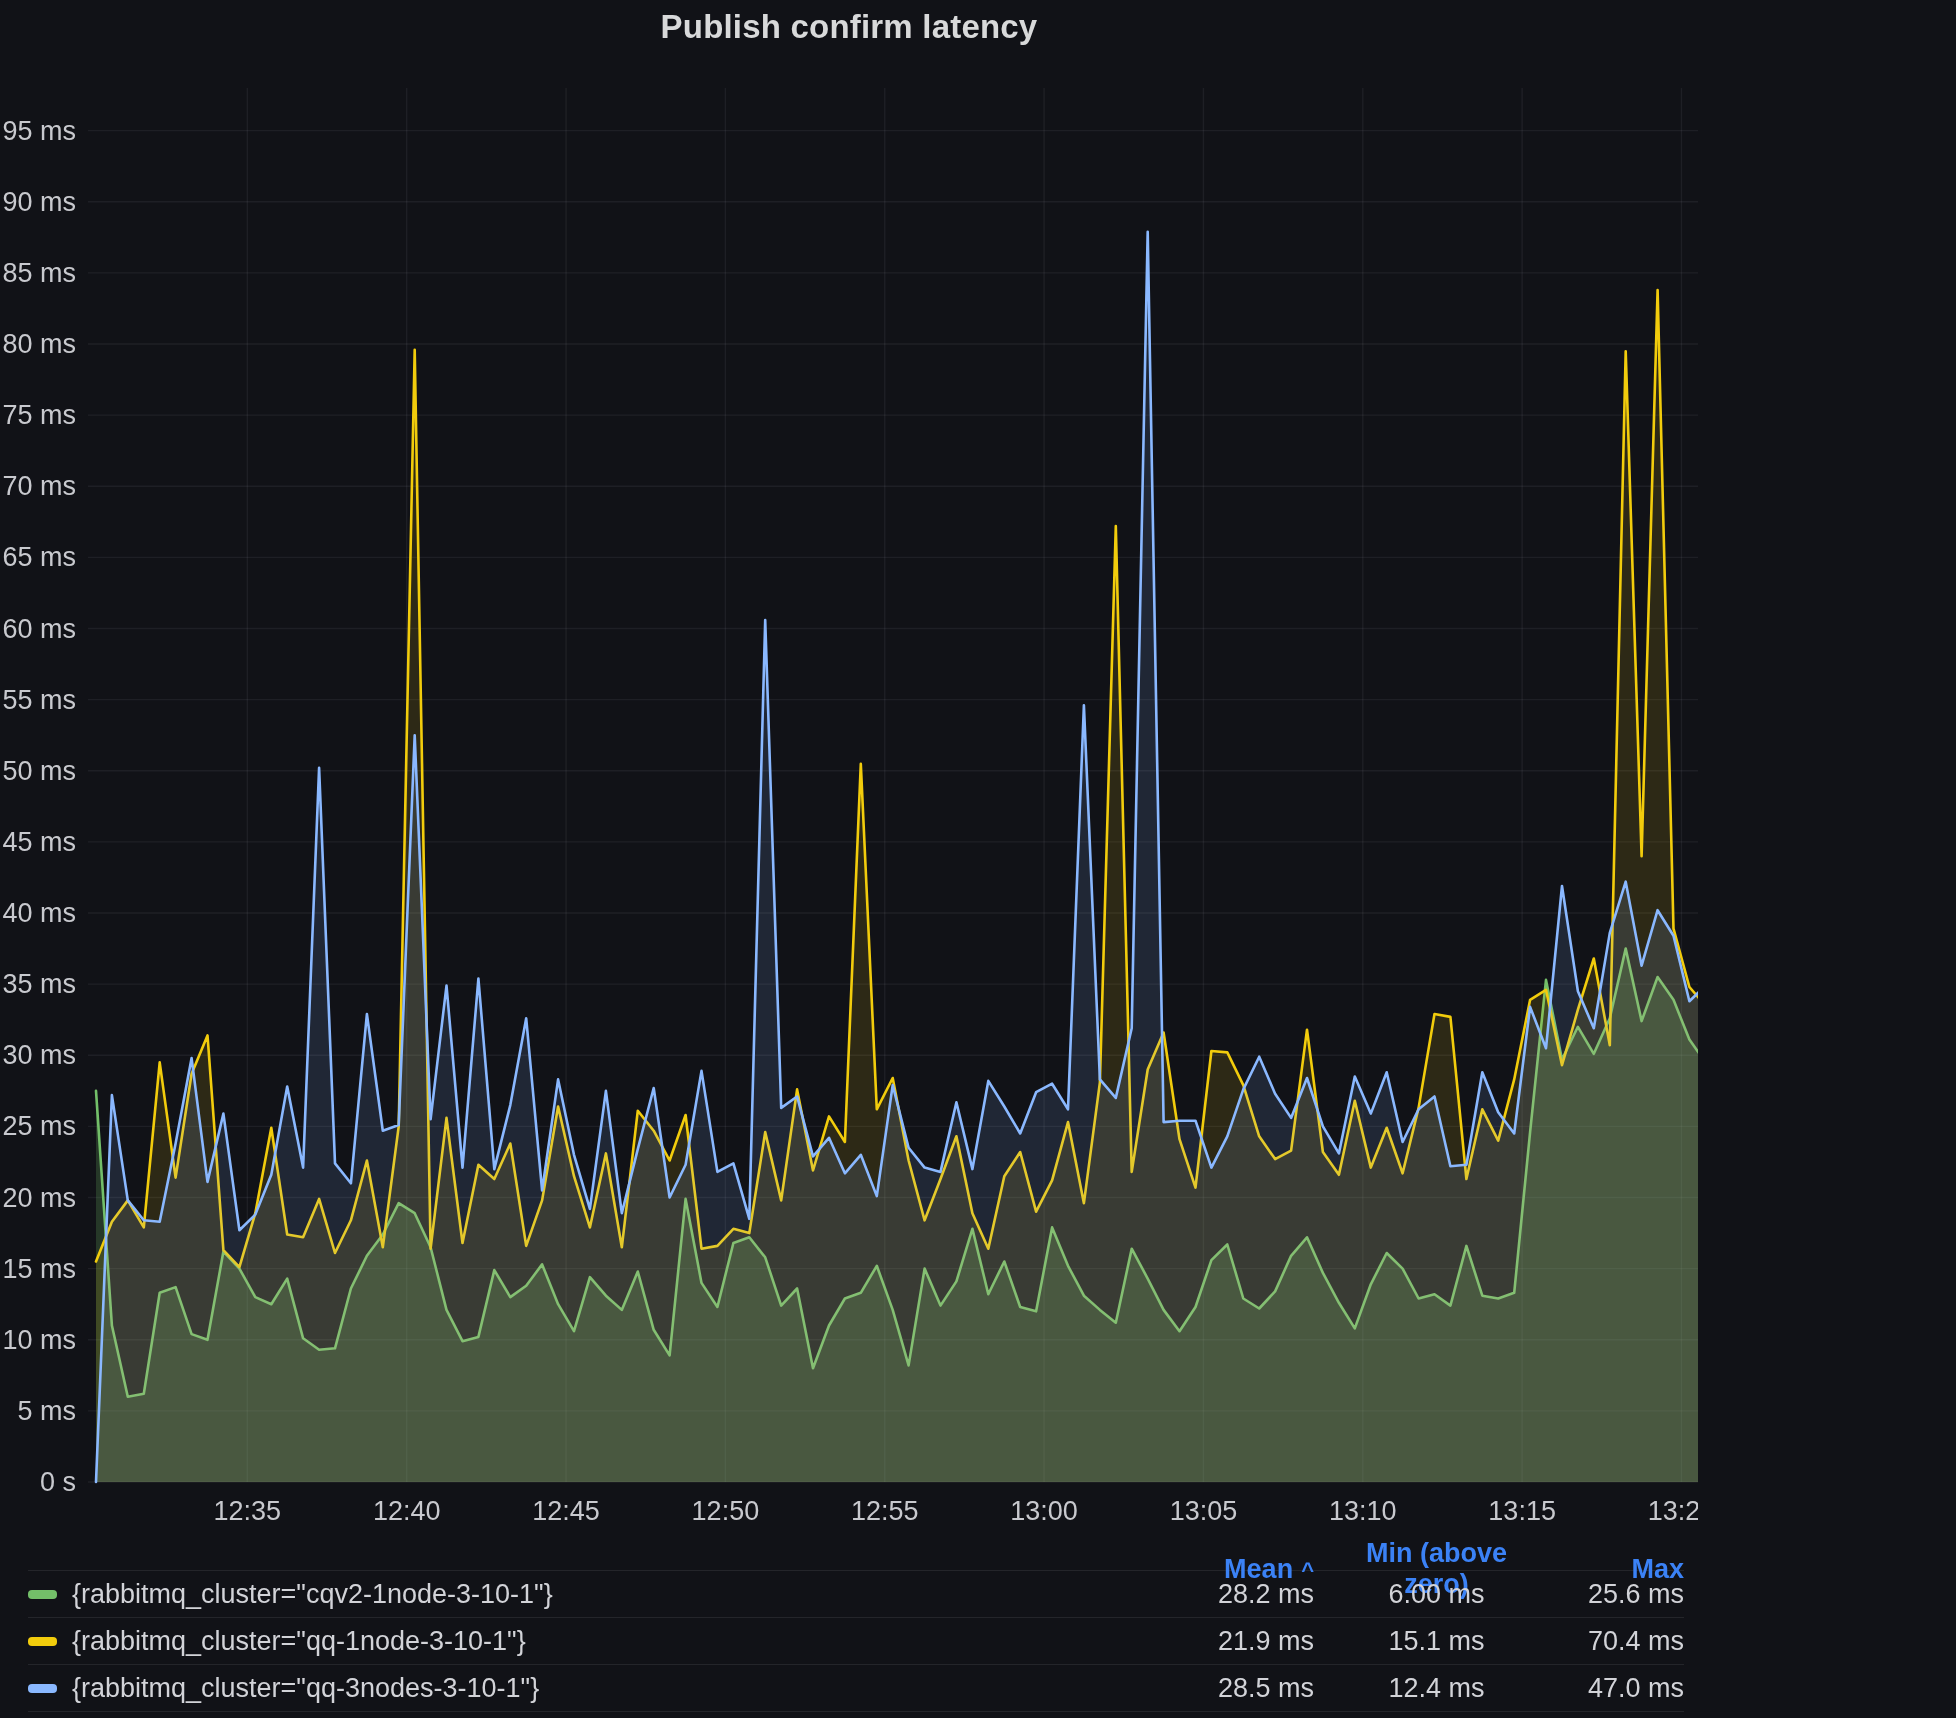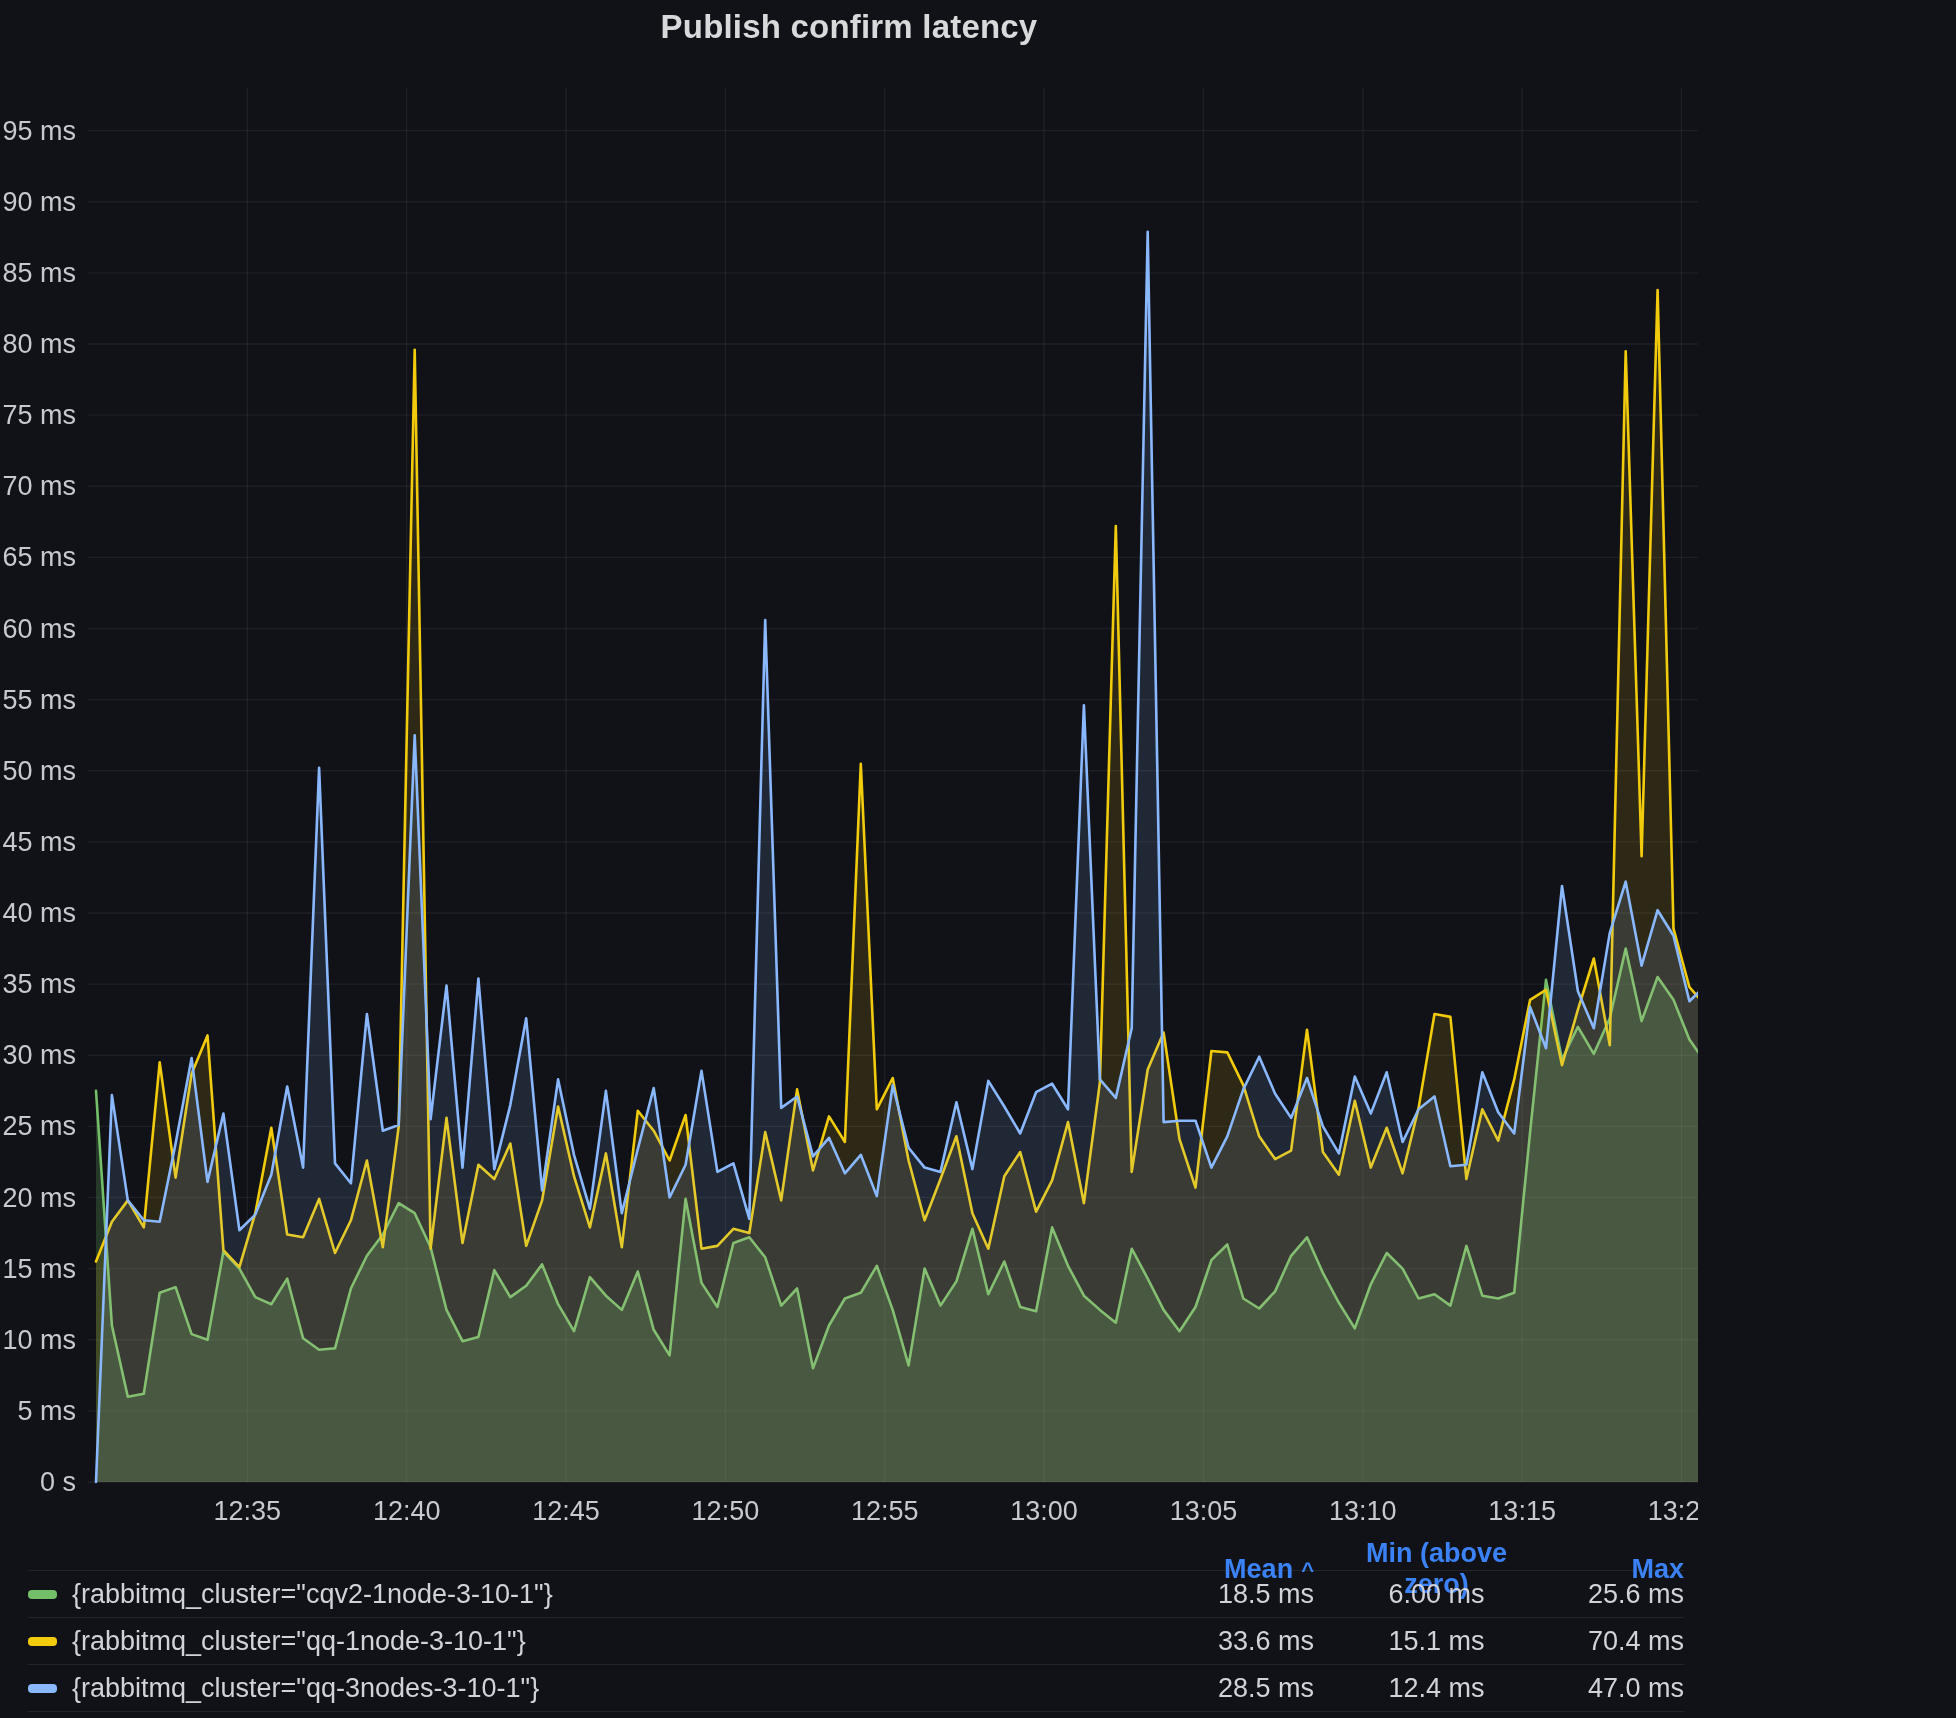--- a/index.html
+++ b/index.html
@@ -105,31 +105,31 @@
       <div class="cell-r"><span>Mean</span><span class="caret">^</span></div>
       <div class="cell-l">Min (above zero)</div>
       <div class="cell-r">Max</div>
     </div>
 
     <div class="lg-grid lg-row">
       <div class="cell-label">
         <span class="swatch" style="background: rgb(115, 191, 105);"></span>
         <span>{rabbitmq_cluster="cqv2-1node-3-10-1"}</span>
       </div>
-      <div class="cell-r">18.5 ms</div>
+      <div class="cell-r">28.2 ms</div>
       <div class="cell-l">6.00 ms</div>
       <div class="cell-r">25.6 ms</div>
     </div>
 
     <div class="lg-grid lg-row">
       <div class="cell-label">
         <span class="swatch" style="background: rgb(242, 204, 12);"></span>
         <span>{rabbitmq_cluster="qq-1node-3-10-1"}</span>
       </div>
-      <div class="cell-r">33.6 ms</div>
+      <div class="cell-r">21.9 ms</div>
       <div class="cell-l">15.1 ms</div>
       <div class="cell-r">70.4 ms</div>
     </div>
 
     <div class="lg-grid lg-row">
       <div class="cell-label">
         <span class="swatch" style="background: rgb(138, 184, 255);"></span>
         <span>{rabbitmq_cluster="qq-3nodes-3-10-1"}</span>
       </div>
       <div class="cell-r">28.5 ms</div>

